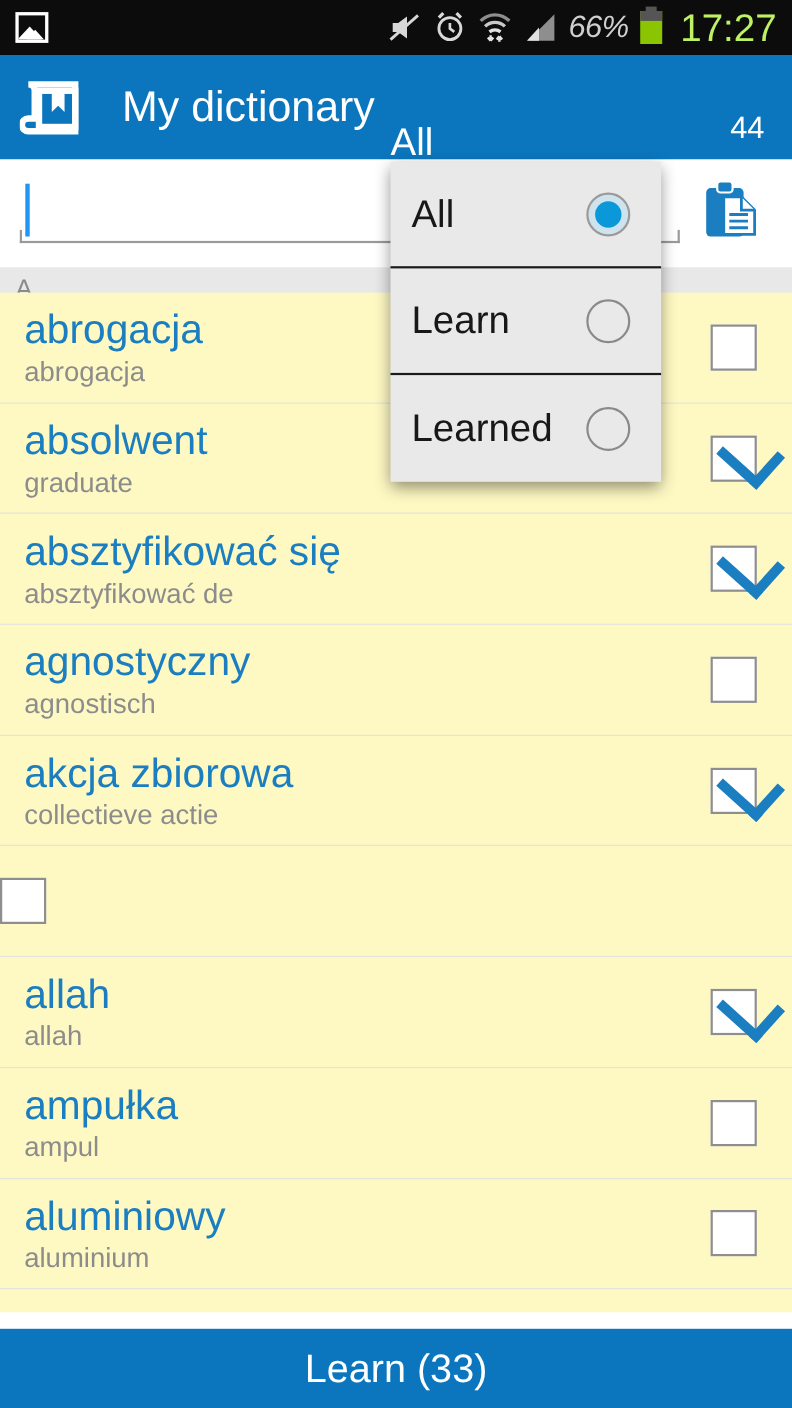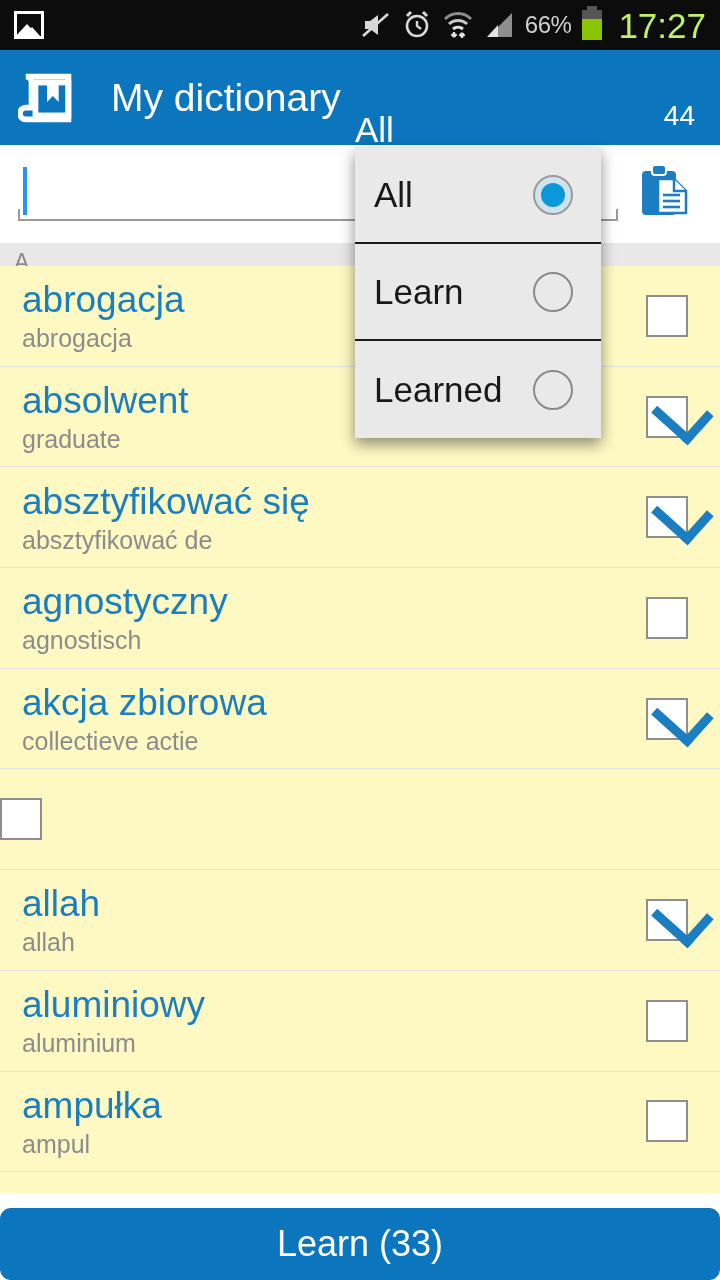--- a/index.html
+++ b/index.html
@@ -35,21 +35,21 @@
     border-bottom: 13px solid #ffffff;
   }
   .gallery-icon::before {
     content: ""; position: absolute;
     right: 1px; bottom: 0px;
     border-left: 8px solid transparent;
     border-right: 8px solid transparent;
     border-bottom: 9px solid #ffffff;
   }
   .sb-pct {
-    color: #cfcfcf; font-size: 24px; letter-spacing: -0.5px;
+    color: #cfcfcf; font-size: 28px; letter-spacing: -0.5px; font-style: italic;
   }
   .sb-clock {
     color: #bef264; font-size: 35px; letter-spacing: 0px;
     margin-left: 5px; line-height: 1;
   }
   .batt {
     width: 20px; height: 30px; position: relative;
     background: #8bc400; border: 0;
   }
   .batt::before {
@@ -171,21 +171,21 @@
     border-bottom: 9px solid #1b7ec1;
     transform: rotate(42deg) translate(3px, -7px);
     transform-origin: center;
   }
 
   
   .bottombar {
     position: absolute; left: 0; bottom: 0;
     width: 720px; height: 72px;
     background: #0b76bd;
-    display: flex; align-items: center; border-radius: 11px;
+    display: flex; align-items: center;
   }
   .bottombar button {
     flex: 1; background: transparent; border: none;
     color: #ffffff; font-size: 36px;
     font-family: "Liberation Sans", sans-serif;
     cursor: pointer; height: 100%;
   }
 
   
   .dropdown {
@@ -340,29 +340,29 @@
       </div>
       <div class="row">
         <div class="row-texts">
           <div class="row-term">allah</div>
           <div class="row-trans">allah</div>
         </div>
         <div class="cbox checked"></div>
       </div>
       <div class="row">
         <div class="row-texts">
+          <div class="row-term">ampułka</div>
+          <div class="row-trans">ampul</div>
+        </div>
+        <div class="cbox"></div>
+      </div>
+      <div class="row">
+        <div class="row-texts">
           <div class="row-term">aluminiowy</div>
           <div class="row-trans">aluminium</div>
-        </div>
-        <div class="cbox"></div>
-      </div>
-      <div class="row">
-        <div class="row-texts">
-          <div class="row-term">ampułka</div>
-          <div class="row-trans">ampul</div>
         </div>
         <div class="cbox"></div>
       </div>
     </div>
 
   <div class="bottombar">
     <button>Learn (33)</button>
   </div>
 
   <div class="dropdown" id="dropdown">

